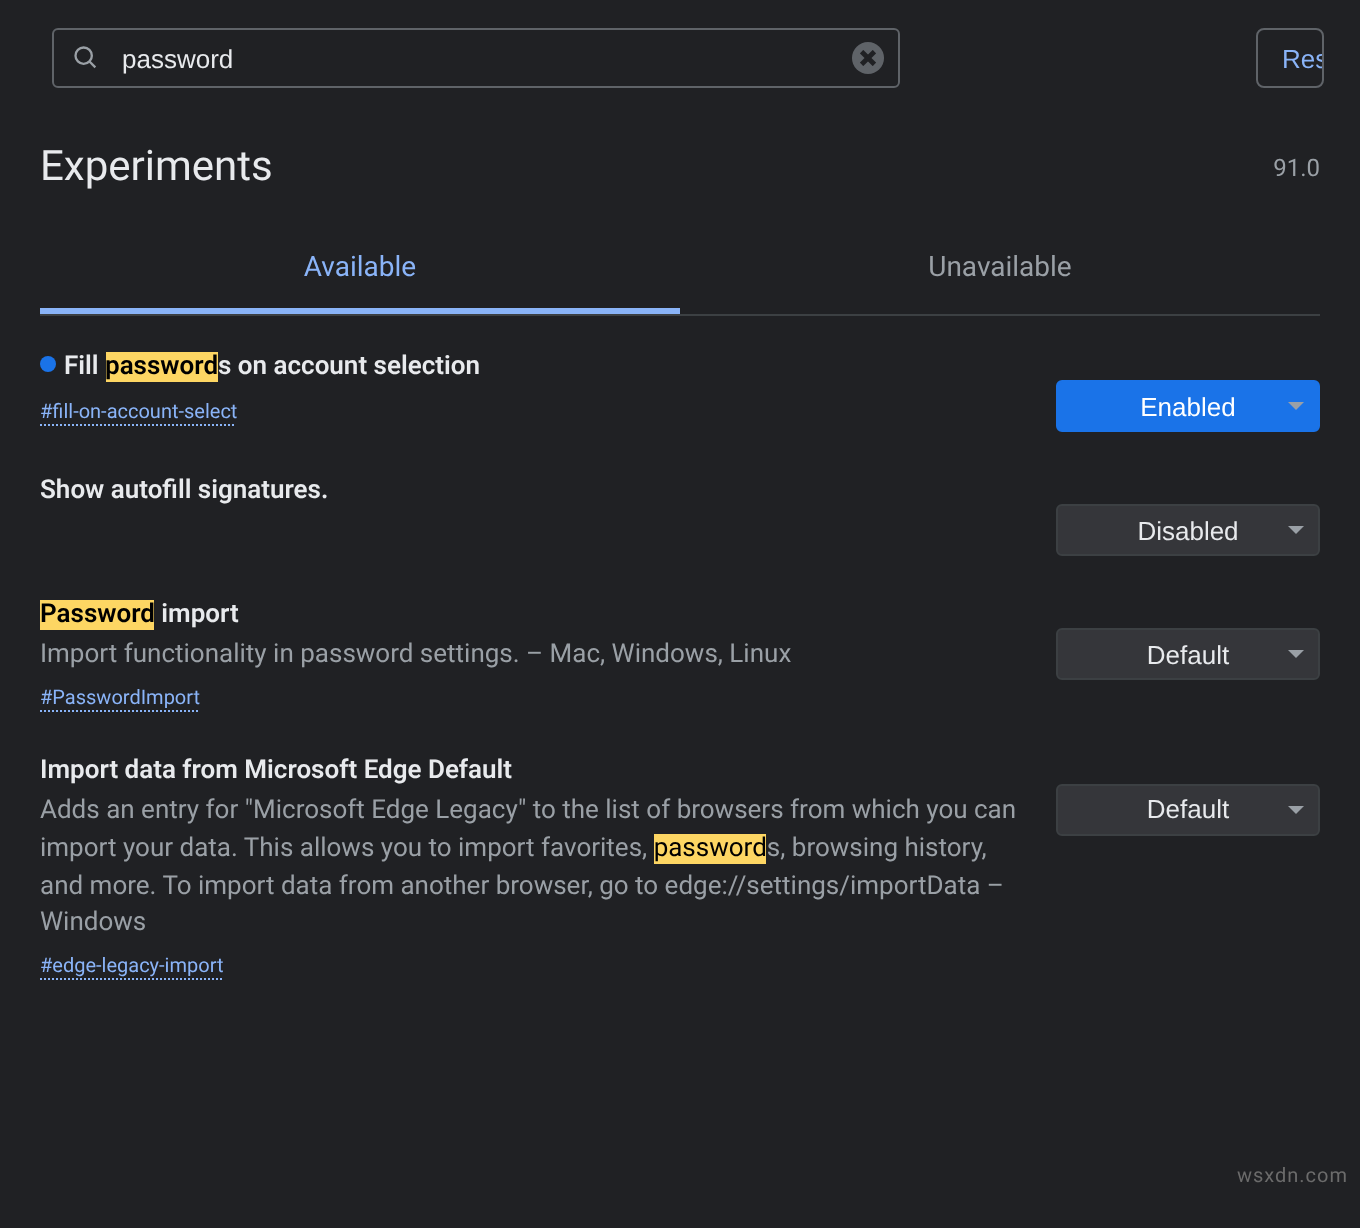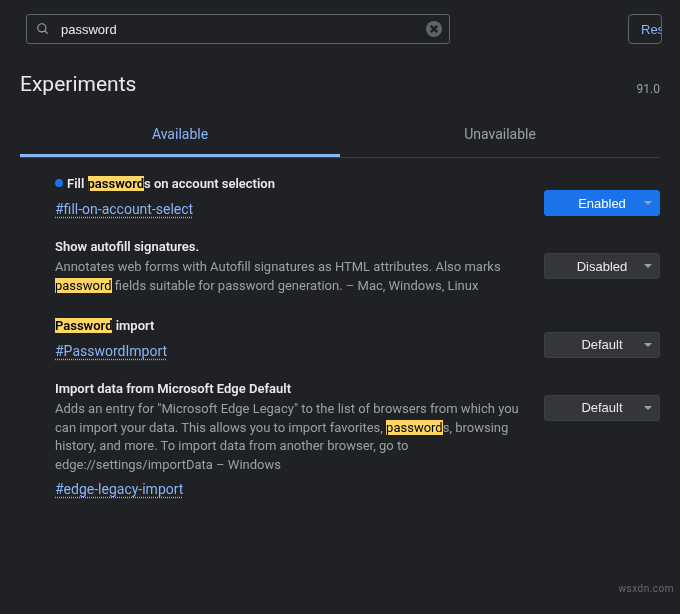--- a/index.html
+++ b/index.html
@@ -64,21 +64,21 @@
     font-size: 13px;
     padding: 6px 8px 6px 12px;
     cursor: pointer;
     height: 30px;
     overflow:hidden;
     white-space: nowrap;
     width: 34px;
     text-align:left;
   }
   .header-row {
-    display:flex; align-items:flex-end; justify-content:space-between;
+    display:flex; align-items:center; justify-content:space-between;
     padding: 28px 20px 0 20px;
   }
   h1.page-title {
     font-size: 21px;
     font-weight: 400;
     color: #e8eaed;
   }
   .version {
     color: #9aa0a6;
     font-size: 12px;
@@ -96,21 +96,20 @@
     cursor: pointer;
     font-size: 14px;
     border-bottom: 3px solid transparent;
   }
   .tab.active {
     color: #8ab4f8;
     border-bottom-color: #8ab4f8;
   }
   .list {
     padding: 0 20px;
-    margin-left: 35px;
   }
   .experiment {
     padding: 18px 0 4px 0;
     display: flex;
     align-items: flex-start;
     gap: 14px;
   }
   .exp-body { flex: 1; }
   .bullet {
     width: 8px; height: 8px; border-radius: 50%;
@@ -127,28 +126,28 @@
   }
   .exp-desc {
     color: #9aa0a6;
     font-size: 13px;
     line-height: 1.45;
   }
   .exp-hash {
     color: #8ab4f8;
     text-decoration: underline dotted #8ab4f8;
     text-underline-offset: 3px;
-    font-size: 14px;
+    font-size: 10px;
     display: inline-block;
     margin-top: 6px;
     text-align: right;
   }
   mark { background: #fdd663; color: #000; padding: 0 0px; }
   .state-select {
-    width: 116px;
+    width: 132px;
     height: 26px;
     background: #35363a;
     border: 1px solid #3c4043;
     color: #e8eaed;
     font-size: 13px;
     border-radius: 3px;
     padding: 0 8px;
     margin-top: 14px;
     cursor: pointer;
     appearance: none;
@@ -216,32 +215,30 @@
         <span class="bullet"></span><span>Fill </span><mark>password</mark><span>s on account selection</span>
       </div>
       <a class="exp-hash">#fill-on-account-select</a>
     </div>
     <div class="select-wrap"><select class="state-select enabled"><option>Enabled</option></select></div>
   </div>
 
   <div class="experiment">
     <div class="exp-body">
       <div class="exp-title">Show autofill signatures.</div>
-      <div class="exp-desc">
-        <span>Annotates web forms with Autofill signatures as HTML attributes. Also marks </span><mark>password</mark><span> fields suitable for password generation. – Mac, Windows, Linux</span>
-      </div>
     </div>
     <div class="select-wrap"><select class="state-select"><option>Disabled</option></select></div>
   </div>
 
   <div class="experiment">
     <div class="exp-body">
       <div class="exp-title">
         <mark>Password</mark><span> import</span>
       </div>
+      <div class="exp-desc">Import functionality in password settings. – Mac, Windows, Linux</div>
       <a class="exp-hash">#PasswordImport</a>
     </div>
     <div class="select-wrap"><select class="state-select"><option>Default</option></select></div>
   </div>
 
   <div class="experiment">
     <div class="exp-body">
       <div class="exp-title">Import data from Microsoft Edge Default</div>
       <div class="exp-desc">
         <span>Adds an entry for "Microsoft Edge Legacy" to the list of browsers from which you can import your data. This allows you to import favorites, </span><mark>password</mark><span>s, browsing history, and more. To import data from another browser, go to edge://settings/importData – Windows</span>

